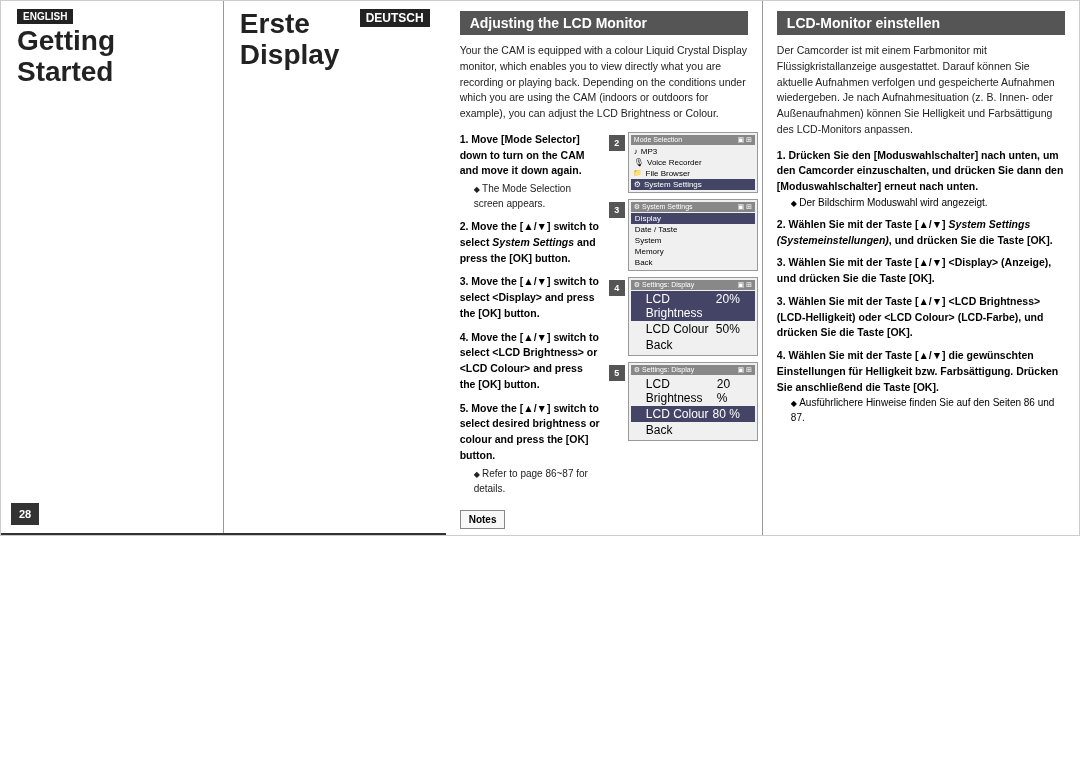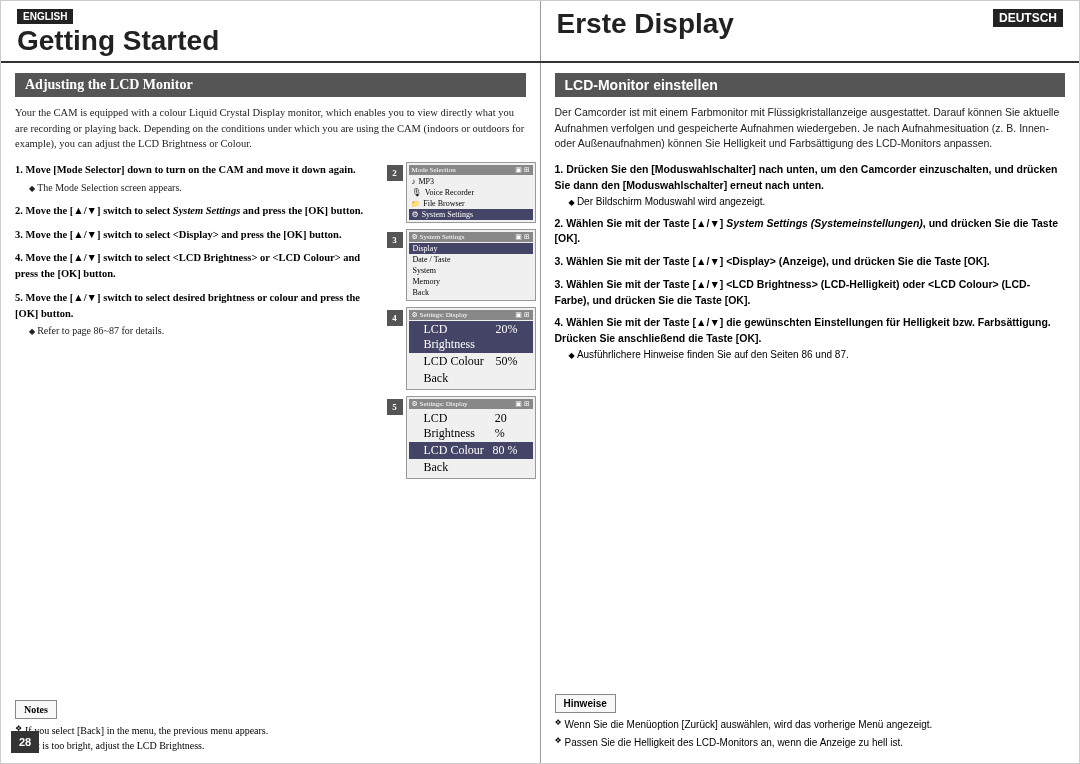--- a/index.html
+++ b/index.html
@@ -7,23 +7,23 @@
       width: 1080px;
       height: 764px;
       background: #fff;
       font-family: Arial, Helvetica, sans-serif;
       font-size: 11px;
       overflow: hidden;
     }
 
     .page {
       width: 1080px;
-      height: 764px;
-      display: flex;
-      flex-direction: column;
+      height: 536px;
+      display: flex;
+      flex-direction: row;
       border: 1px solid #ccc;
     }
 
     
     .header {
       display: flex;
       border-bottom: 2px solid #333;
     }
     .header-left {
       flex: 1;
@@ -78,21 +78,20 @@
       flex: 1;
       overflow: hidden;
     }
 
     .col-left {
       flex: 1;
       padding: 10px 14px;
       border-right: 1px solid #999;
       display: flex;
       flex-direction: column;
-      font-family: Liberation Serif, serif;
     }
 
     .col-right {
       flex: 1;
       padding: 10px 14px;
       display: flex;
       flex-direction: column;
     }
 
     .intro-text {
@@ -472,24 +471,19 @@
           <div class="de-step-main">3.&nbsp;Wählen Sie mit der Taste [▲/▼] &lt;LCD Brightness&gt; (LCD-Helligkeit) oder &lt;LCD Colour&gt; (LCD-Farbe), und drücken Sie die Taste [OK].</div>
         </div>
 
         <div class="de-step">
           <div class="de-step-main">4.&nbsp;Wählen Sie mit der Taste [▲/▼] die gewünschten Einstellungen für Helligkeit bzw. Farbsättigung. Drücken Sie anschließend die Taste [OK].</div>
           <div class="de-step-sub">Ausführlichere Hinweise finden Sie auf den Seiten 86 und 87.</div>
         </div>
 
       </div>
 
-      <div class="right-notes" style="margin-top: auto;">
-        <div class="hinweise-box">Hinweise</div>
-        <div class="hint-item">Wenn Sie die Menüoption [Zurück] auswählen, wird das vorherige Menü angezeigt.</div>
-        <div class="hint-item">Passen Sie die Helligkeit des LCD-Monitors an, wenn die Anzeige zu hell ist.</div>
-      </div>
     </div>
 
   </div>
 
   <div class="page-number-badge">28</div>
 
 </div>
 
 </body></html>

